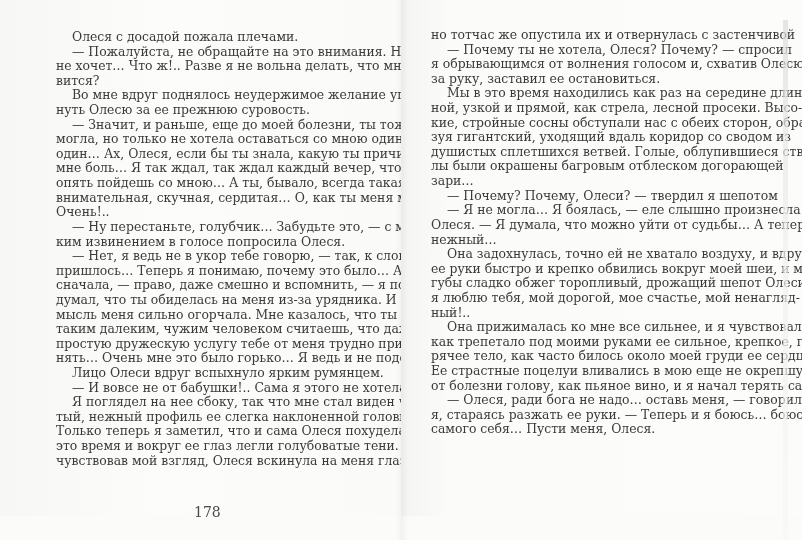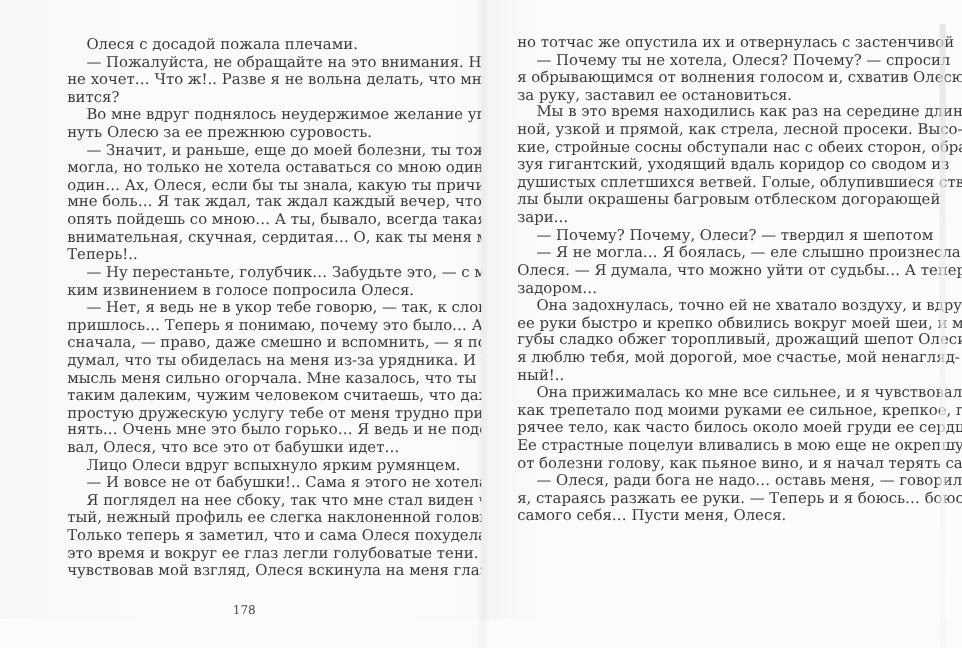--- a/index.html
+++ b/index.html
@@ -17,21 +17,21 @@
   .gutter { position: absolute; left: 396px; top: 0; width: 12px; height: 540px;
     background: linear-gradient(to right, rgba(0,0,0,0) 0%, rgba(0,0,0,0.035) 50%, rgba(0,0,0,0) 100%); }
   .edge { position: absolute; left: 783px; top: 20px; width: 5px; height: 520px;
     background: linear-gradient(to bottom, #dcdcdc 0%, #e6e6e6 20%, #f0f0f0 45%, #f7f7f7 100%); opacity: 0.7; }
   .text-block { position: absolute; font-size: 12.4px; line-height: 14.62px; text-align: justify; }
   .left .text-block { left: 56px; top: 30px; width: 311px; }
   .right .text-block { left: 30px; top: 28px; width: 313px; }
   .line { display: block; white-space: nowrap; text-align: justify; text-align-last: justify; height: 14.62px; }
   .line.last { text-align-last: left; }
   .line.indent { padding-left: 16px; }
-  .folio { position: absolute; top: 504px; font-size: 10px; color: #4a4a4a; }
+  .folio { position: absolute; top: 504px; font-size: 14px; color: #4a4a4a; }
   .left .folio { left: 194px; }
   .right .folio { left: 178px; top: 540px; }
 </style>
 </head>
 <body>
 
 <div class="spread">
   <div class="page left">
     <div class="text-block" id="left-text">
         <span class="line indent last">Олеся с досадой пожала плечами.</span>
@@ -39,32 +39,31 @@
         <span class="line">не хочет… Что ж!.. Разве я не вольна делать, что мне нра-</span>
         <span class="line last">вится?</span>
         <span class="line indent">Во мне вдруг поднялось неудержимое желание упрек-</span>
         <span class="line last">нуть Олесю за ее прежнюю суровость.</span>
         <span class="line indent">— Значит, и раньше, еще до моей болезни, ты тоже</span>
         <span class="line">могла, но только не хотела оставаться со мною один на</span>
         <span class="line">один… Ах, Олеся, если бы ты знала, какую ты причиняла</span>
         <span class="line">мне боль… Я так ждал, так ждал каждый вечер, что ты</span>
         <span class="line">опять пойдешь со мною… А ты, бывало, всегда такая не-</span>
         <span class="line">внимательная, скучная, сердитая… О, как ты меня мучила,</span>
-        <span class="line last">Теперь!..</span>
+        <span class="line last">Очень!..</span>
         <span class="line indent">— Ну перестаньте, голубчик… Забудьте это, — с мяг-</span>
         <span class="line last">ким извинением в голосе попросила Олеся.</span>
         <span class="line indent">— Нет, я ведь не в укор тебе говорю, — так, к слову</span>
         <span class="line">пришлось… Теперь я понимаю, почему это было… А ведь</span>
         <span class="line">сначала, — право, даже смешно и вспомнить, — я по-</span>
         <span class="line">думал, что ты обиделась на меня из-за урядника. И эта</span>
         <span class="line">мысль меня сильно огорчала. Мне казалось, что ты меня</span>
         <span class="line">таким далеким, чужим человеком считаешь, что даже</span>
         <span class="line">простую дружескую услугу тебе от меня трудно при-</span>
         <span class="line">нять… Очень мне это было горько… Я ведь и не подозре-</span>
-        <span class="line last">вал, Олеся, что все это от бабушки идет…</span>
         <span class="line indent last">Лицо Олеси вдруг вспыхнуло ярким румянцем.</span>
         <span class="line indent">— И вовсе не от бабушки!.. Сама я этого не хотела! —</span>
         <span class="line indent">Я поглядел на нее сбоку, так что мне стал виден чис-</span>
         <span class="line">тый, нежный профиль ее слегка наклоненной головы.</span>
         <span class="line">Только теперь я заметил, что и сама Олеся похудела за</span>
         <span class="line">это время и вокруг ее глаз легли голубоватые тени. По-</span>
         <span class="line">чувствовав мой взгляд, Олеся вскинула на меня глаза,</span>
       </div>
     <div class="folio">178</div>
   </div>
@@ -77,21 +76,21 @@
         <span class="line indent">Мы в это время находились как раз на середине длин-</span>
         <span class="line">ной, узкой и прямой, как стрела, лесной просеки. Высо-</span>
         <span class="line">кие, стройные сосны обступали нас с обеих сторон, обра-</span>
         <span class="line">зуя гигантский, уходящий вдаль коридор со сводом из</span>
         <span class="line">душистых сплетшихся ветвей. Голые, облупившиеся ство-</span>
         <span class="line">лы были окрашены багровым отблеском догорающей</span>
         <span class="line last">зари…</span>
         <span class="line indent">— Почему? Почему, Олеси? — твердил я шепотом</span>
         <span class="line indent">— Я не могла… Я боялась, — еле слышно произнесла</span>
         <span class="line">Олеся. — Я думала, что можно уйти от судьбы… А теперь…</span>
-        <span class="line last">задором…</span>
+        <span class="line last">нежный…</span>
         <span class="line indent">Она задохнулась, точно ей не хватало воздуху, и вдруг</span>
         <span class="line">ее руки быстро и крепко обвились вокруг моей шеи, и мои</span>
         <span class="line last">губы сладко обжег торопливый, дрожащий шепот Олеси:</span>
         <span class="line">я люблю тебя, мой дорогой, мое счастье, мой ненагляд-</span>
         <span class="line last">ный!..</span>
         <span class="line indent">Она прижималась ко мне все сильнее, и я чувствовал,</span>
         <span class="line">как трепетало под моими руками ее сильное, крепкое, го-</span>
         <span class="line">рячее тело, как часто билось около моей груди ее сердце.</span>
         <span class="line">Ее страстные поцелуи вливались в мою еще не окрепшую</span>
         <span class="line">от болезни голову, как пьяное вино, и я начал терять са-</span>

